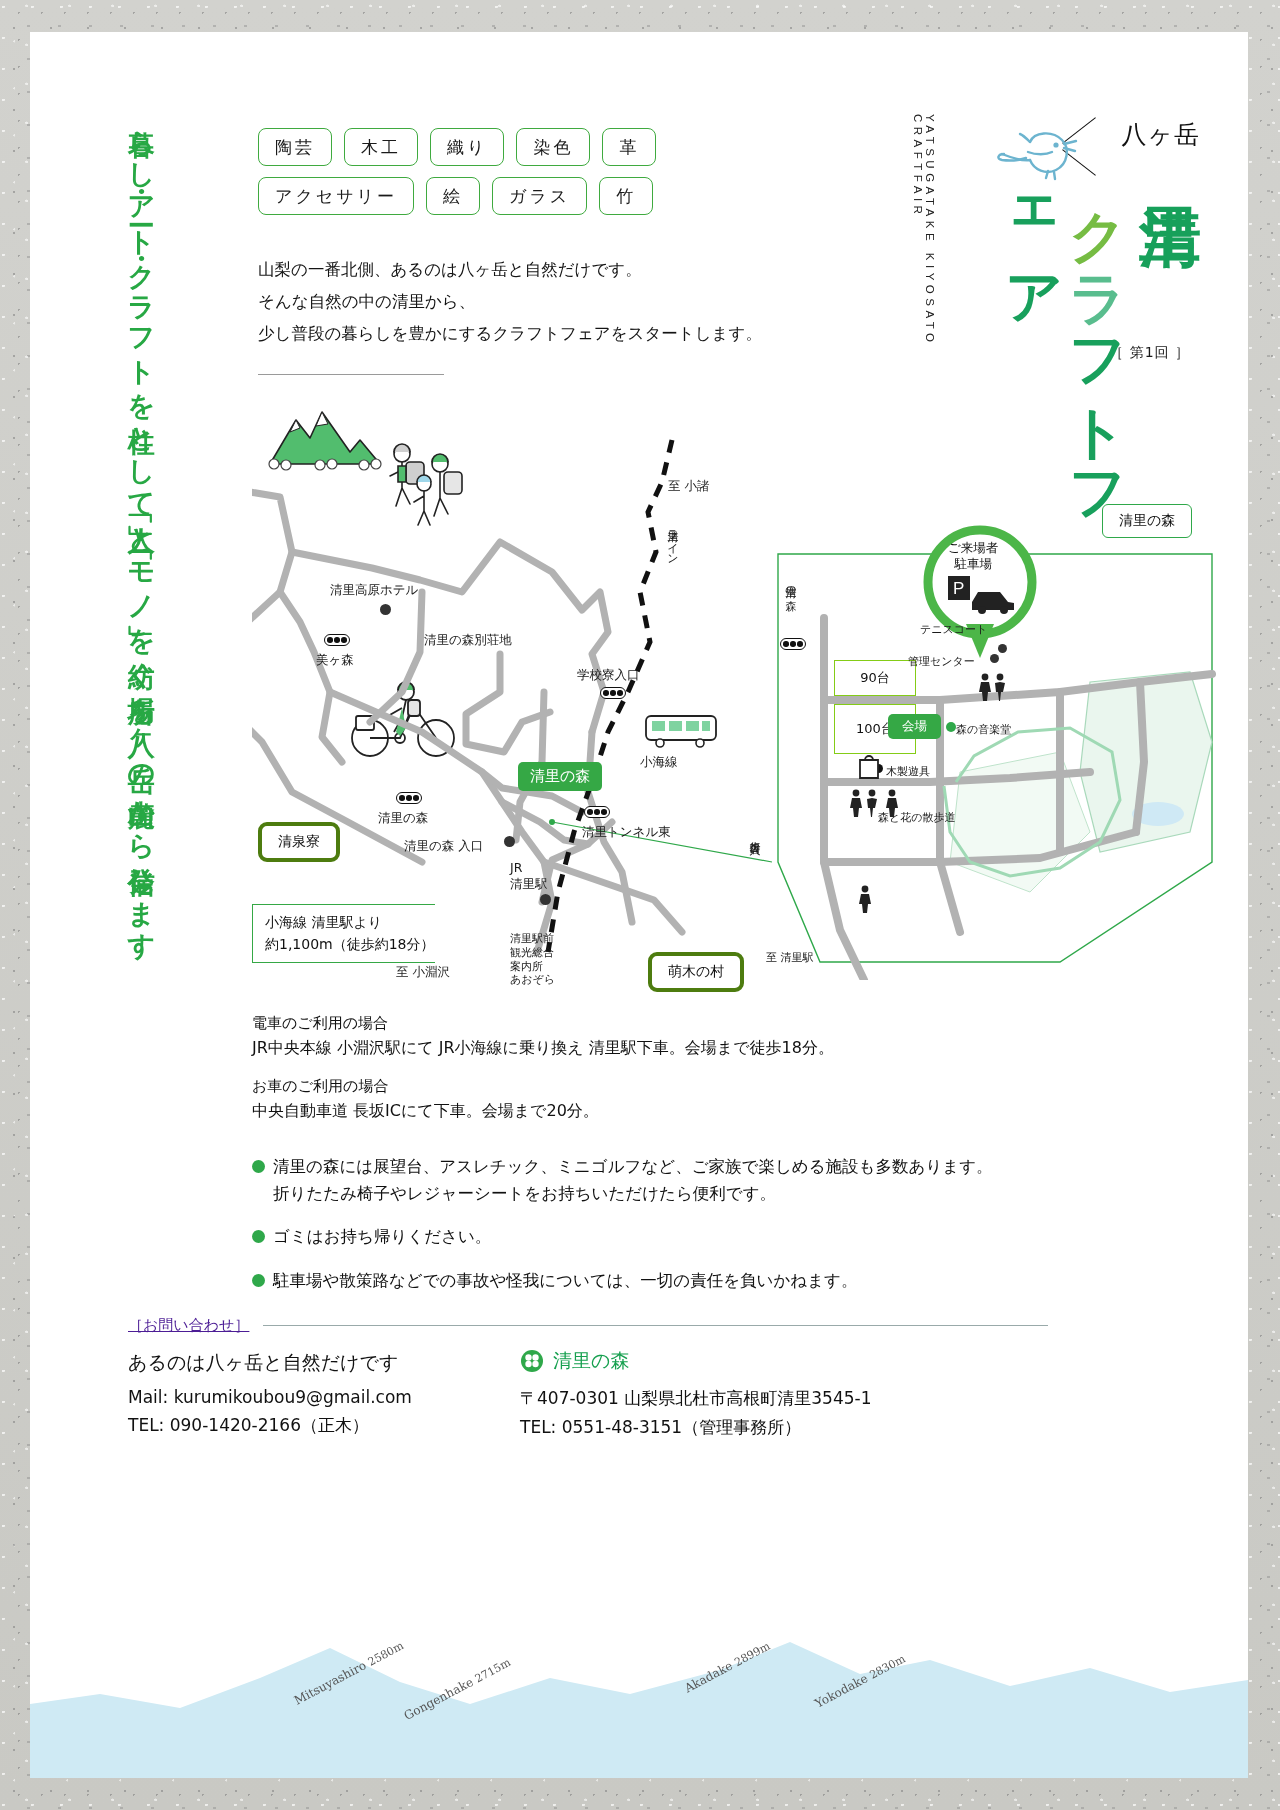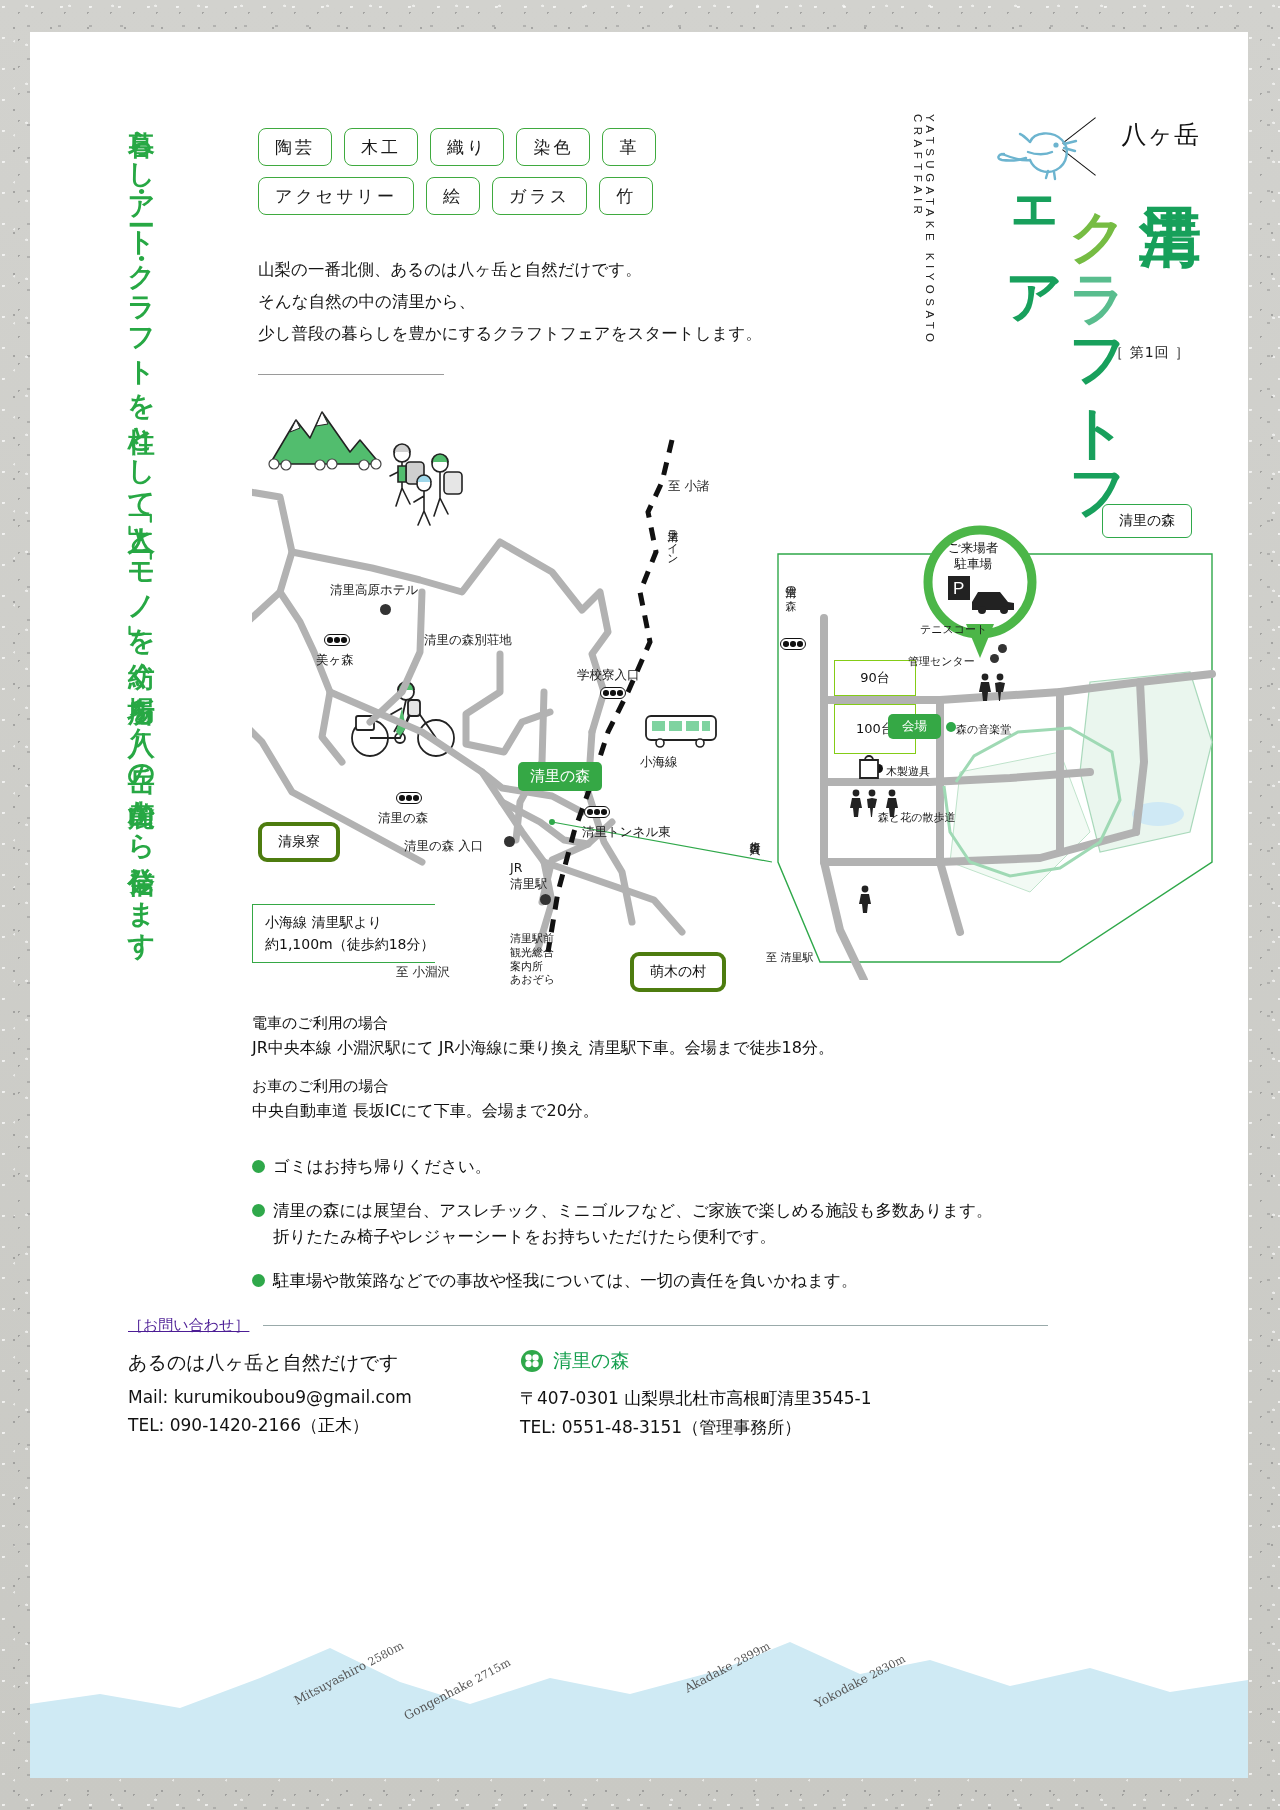--- a/index.html
+++ b/index.html
@@ -366,21 +366,21 @@
 
     <div class="callout" style="left:0px; top:512px;">
       <div>小海線 清里駅より</div>
       <div>約1,100m（徒歩約18分）</div>
     </div>
 
     <div class="map-label sm" style="left:258px; top:540px; line-height:1.25;">清里駅前<br>観光総合<br>案内所<br>あおぞら</div>
 
     <div class="map-label" style="left:144px; top:572px;">至 小淵沢</div>
 
-    <div class="boxed" style="left:378px; top:560px;">萌木の村</div>
+    <div class="boxed" style="left:396px; top:560px;">萌木の村</div>
 
     <div style="position:absolute; left:508px; top:140px; width:470px; height:448px;">
 
       <svg width="470" height="448" viewBox="0 0 470 448" style="position:absolute;left:0;top:0">
 
         <path d="M18 22 L452 22 L452 330 L300 430 L60 430 L18 330 Z" fill="none" stroke="#2fa84a" stroke-width="1.4"></path>
 
         <path d="M330 150 L430 140 L452 210 L430 300 L340 320 L320 240 Z" fill="#eaf6ee" stroke="#a9d9bb" stroke-width="1.2"></path>
         <path d="M200 240 L300 220 L330 300 L270 360 L190 330 Z" fill="#f2faf4" stroke="#bfe3cb" stroke-width="1"></path>
         <ellipse cx="398" cy="282" rx="26" ry="12" fill="#cfe9f5" stroke="none"></ellipse>
@@ -484,26 +484,26 @@
   <div class="access">
     <h4>電車のご利用の場合</h4>
     <p>JR中央本線 小淵沢駅にて JR小海線に乗り換え 清里駅下車。会場まで徒歩18分。</p>
     <h4>お車のご利用の場合</h4>
     <p>中央自動車道 長坂ICにて下車。会場まで20分。</p>
   </div>
 
   <div class="notes">
     <div class="note">
       <span class="bullet"></span>
-      <span class="txt">ゴミはお持ち帰りください。</span>
+      <span class="txt" style="white-space:pre-line;">清里の森には展望台、アスレチック、ミニゴルフなど、ご家族で楽しめる施設も多数あります。
+折りたたみ椅子やレジャーシートをお持ちいただけたら便利です。</span>
     </div>
     <div class="note">
       <span class="bullet"></span>
-      <span class="txt" style="white-space:pre-line;">清里の森には展望台、アスレチック、ミニゴルフなど、ご家族で楽しめる施設も多数あります。
-折りたたみ椅子やレジャーシートをお持ちいただけたら便利です。</span>
+      <span class="txt">ゴミはお持ち帰りください。</span>
     </div>
     <div class="note">
       <span class="bullet"></span>
       <span class="txt">駐車場や散策路などでの事故や怪我については、一切の責任を負いかねます。</span>
     </div>
   </div>
 
   <div class="contact-head">
     <span class="lbl">［お問い合わせ］</span>
     <span class="ln"></span>

